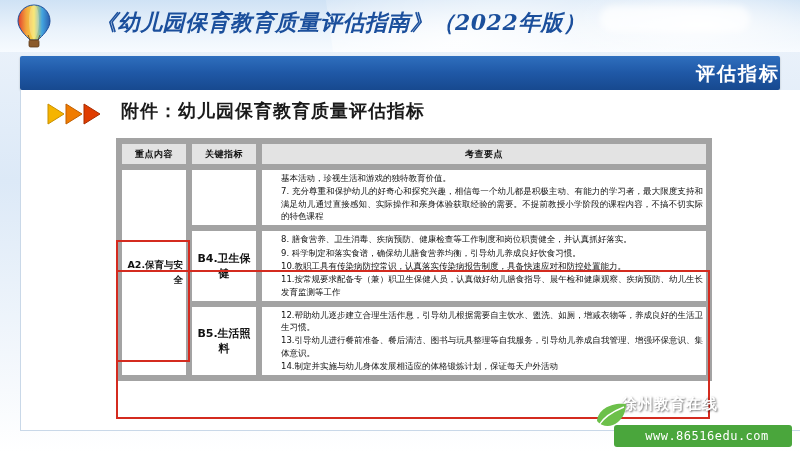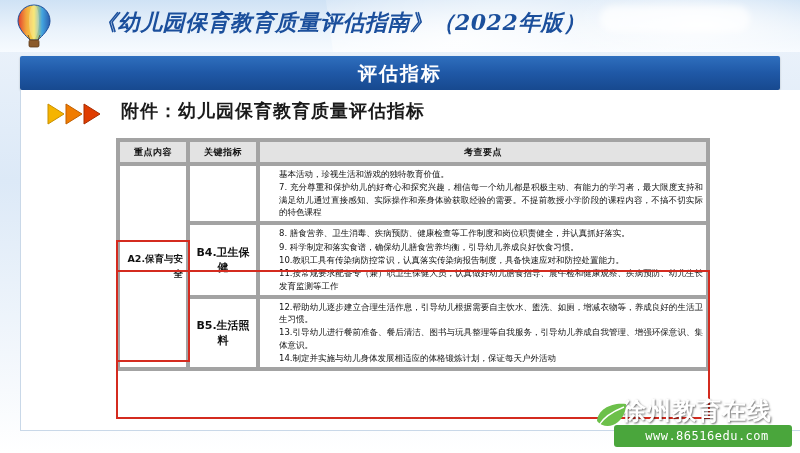--- a/index.html
+++ b/index.html
@@ -71,21 +71,21 @@
     position: absolute;
     left: 20px; top: 56px;
     width: 760px; height: 34px;
     background: linear-gradient(180deg, #2f6fbe 0%, #1f58a6 50%, #17498f 100%);
     border-radius: 2px;
     box-shadow: 0 1px 2px rgba(0,0,0,0.25);
   }
   .banner-text {
     position: absolute;
     left: 0; right: 0; top: 5px;
-    text-align: center;
+    text-align: right;
     color: #ffffff;
     font-size: 19px;
     font-weight: bold;
     letter-spacing: 2px;
   }
   
   .card {
     position: absolute;
     left: 20px; top: 90px;
     width: 760px; height: 340px;
@@ -111,21 +111,21 @@
   }
   
   table.eval {
     position: absolute;
     left: 95px; top: 48px;
     width: 590px;
     border-collapse: collapse;
     table-layout: fixed;
   }
   table.eval th, table.eval td {
-    border: 4px solid #a3a3a3;
+    border: 6px solid #a3a3a3;
     vertical-align: middle;
     padding: 2px 3px;
   }
   table.eval thead th {
     background: #e3e3e3;
     font-size: 9px;
     font-weight: bold;
     color: #111;
     text-align: center;
     height: 16px;
@@ -174,21 +174,21 @@
   }
   
   .wm {
     position: absolute;
     right: 8px; bottom: 6px;
     width: 178px; height: 52px;
   }
   .wm-top {
     position: absolute;
     left: 8px; top: 0;
-    font-size: 24px;
+    font-size: 15px;
     font-weight: bold;
     color: #ffffff;
     text-shadow: 1px 1px 2px rgba(0,0,0,0.55);
     letter-spacing: 1px;
     white-space: nowrap;
   }
   .wm-bar {
     position: absolute;
     left: 0; bottom: 0;
     width: 178px; height: 22px;

